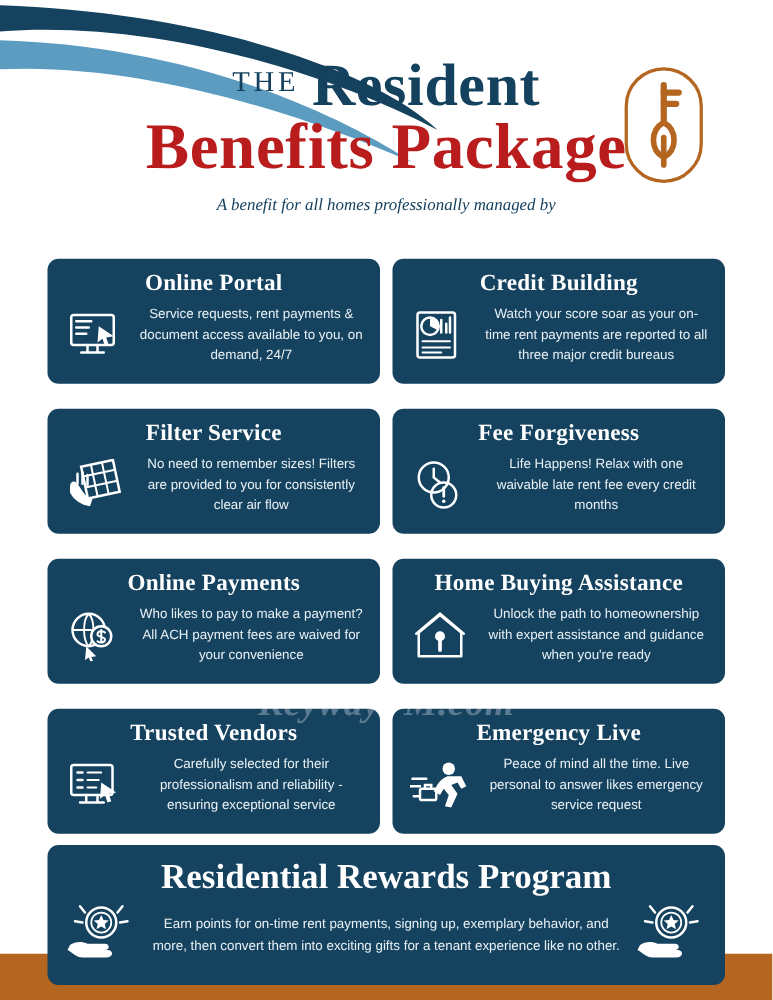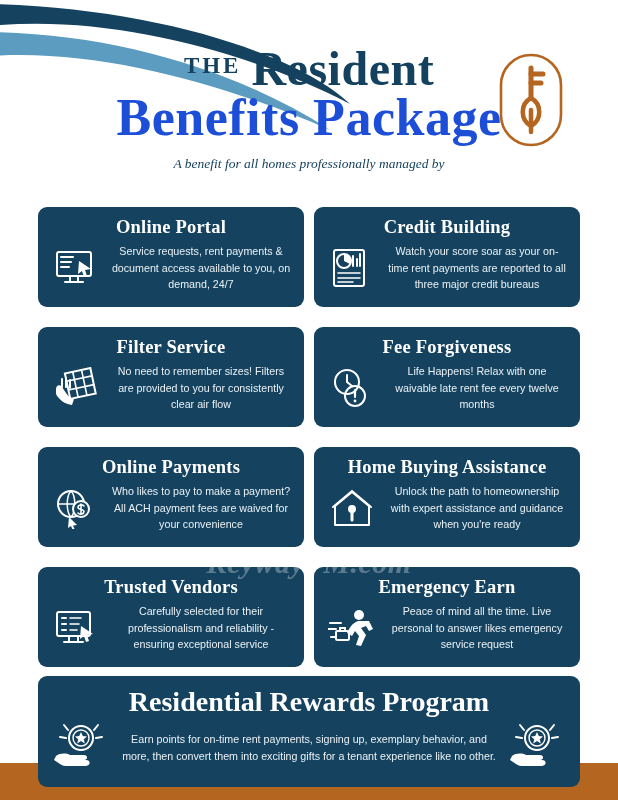--- a/index.html
+++ b/index.html
@@ -37,38 +37,38 @@
   }
   .title-row {
     display: flex;
     align-items: center;
     justify-content: center;
     gap: 10px;
   }
   .the-word {
     font-family: "Liberation Serif", serif;
     font-size: 23px;
-    font-weight: bold;
+    font-weight: normal;
     letter-spacing: 3px;
     color: #14415e;
     padding-bottom: 6px;
   }
   .big-title {
     font-family: "Liberation Serif", serif;
     font-size: 48px;
     font-weight: bold;
     color: #14415e;
     line-height: 1.03;
     letter-spacing: 0.5px;
   }
   .title-line2 {
     font-family: "Liberation Serif", serif;
     font-size: 52px;
     font-weight: bold;
-    color: #1d4ed8;
+    color: #b91c1c;
     line-height: 1.05;
     letter-spacing: 0.5px;
     margin-top: -2px;
   }
   .subtitle {
     margin-top: 8px;
     font-family: Liberation Serif, serif;
     font-style: italic;
     font-size: 13.5px;
     color: #15415e;
@@ -282,21 +282,21 @@
       <div class="card-body">
         <div class="card-icon">
           <svg width="46" height="42" viewBox="0 0 46 42">
             <circle cx="18" cy="15" r="12" fill="none" stroke="#fff" stroke-width="2"></circle>
             <path d="M18 8 L18 15 L23 19" stroke="#fff" stroke-width="2" stroke-linecap="round" fill="none"></path>
             <circle cx="26" cy="29" r="10" fill="none" stroke="#fff" stroke-width="2"></circle>
             <path d="M26 23 L26 30" stroke="#fff" stroke-width="2.2" stroke-linecap="round"></path>
             <circle cx="26" cy="34" r="1.4" fill="#fff"></circle>
           </svg>
         </div>
-        <div class="card-text">Life Happens! Relax with one waivable late rent fee every twelve months</div>
+        <div class="card-text">Life Happens! Relax with one waivable late rent fee every credit months</div>
       </div>
     </div>
   </div>
 
   <div class="row">
     <div class="card">
       <h3>Online Payments</h3>
       <div class="card-body">
         <div class="card-icon">
           <svg width="46" height="42" viewBox="0 0 46 42">
@@ -338,21 +338,21 @@
             <path d="M17 11 L28 11 M17 17 L26 17 M17 23 L24 23" stroke="#fff" stroke-width="1.6" stroke-linecap="round"></path>
             <path d="M16 29 L16 34 M25 29 L25 34 M11 35 L30 35" stroke="#fff" stroke-width="2" stroke-linecap="round"></path>
             <path d="M28 19 L40 27 L34 28 L36 34 L33 35 L31 29 L27 32 Z" fill="#fff"></path>
           </svg>
         </div>
         <div class="card-text">Carefully selected for their professionalism and reliability - ensuring exceptional service</div>
       </div>
     </div>
 
     <div class="card">
-      <h3>Emergency Earn</h3>
+      <h3>Emergency Live</h3>
       <div class="card-body">
         <div class="card-icon">
           <svg width="48" height="42" viewBox="0 0 48 42">
             <circle cx="31" cy="8" r="5" fill="#fff"></circle>
             <path d="M30 14 C24 16 21 22 19 26 L24 29 L27 24 L31 29 L28 38 L33 39 L38 28 L33 21 L38 19 L41 24 L45 22 L41 14 Z" fill="#fff"></path>
             <rect x="8" y="24" width="13" height="9" rx="1.5" fill="none" stroke="#fff" stroke-width="2"></rect>
             <path d="M12 24 L12 21 L17 21 L17 24" fill="none" stroke="#fff" stroke-width="2"></path>
             <path d="M2 16 L13 16 M0 22 L8 22 M3 30 L7 30" stroke="#fff" stroke-width="2" stroke-linecap="round"></path>
           </svg>
         </div>

